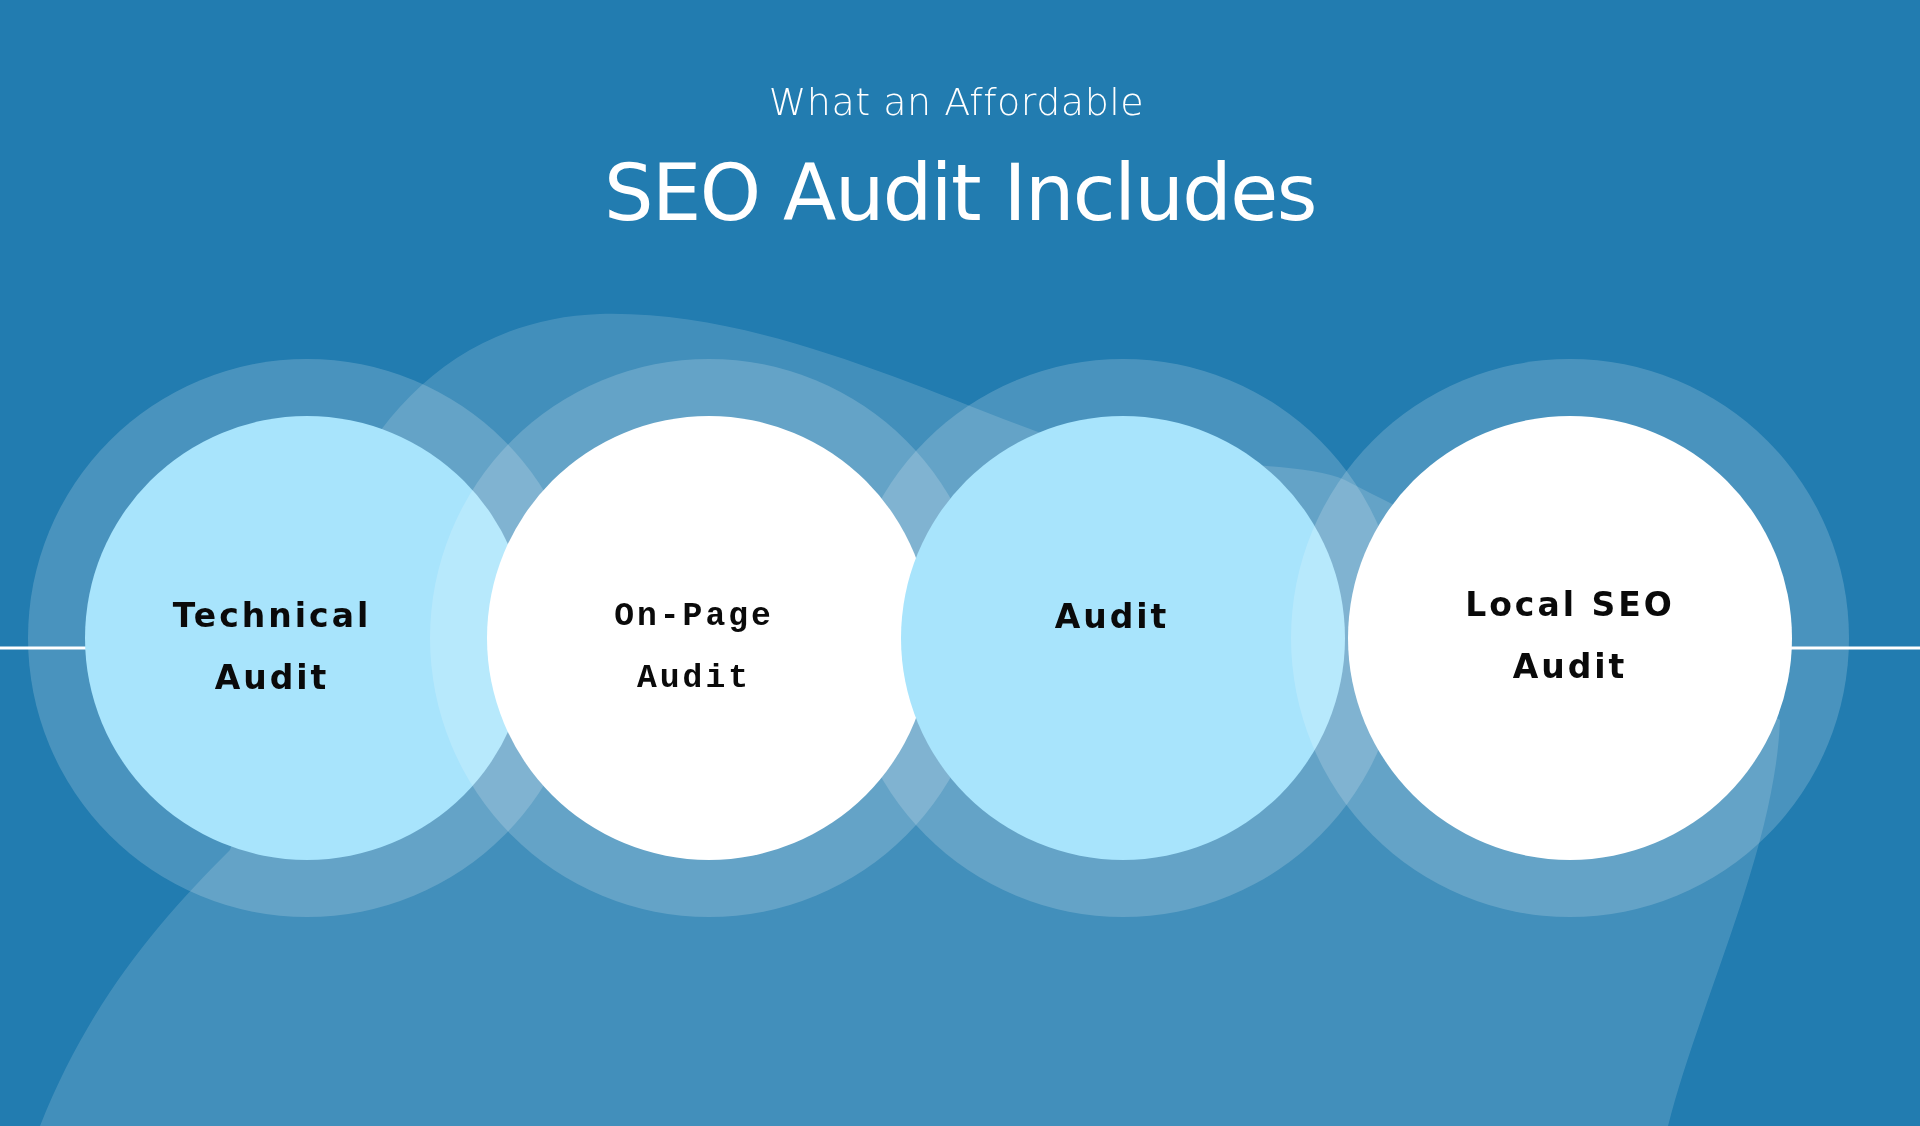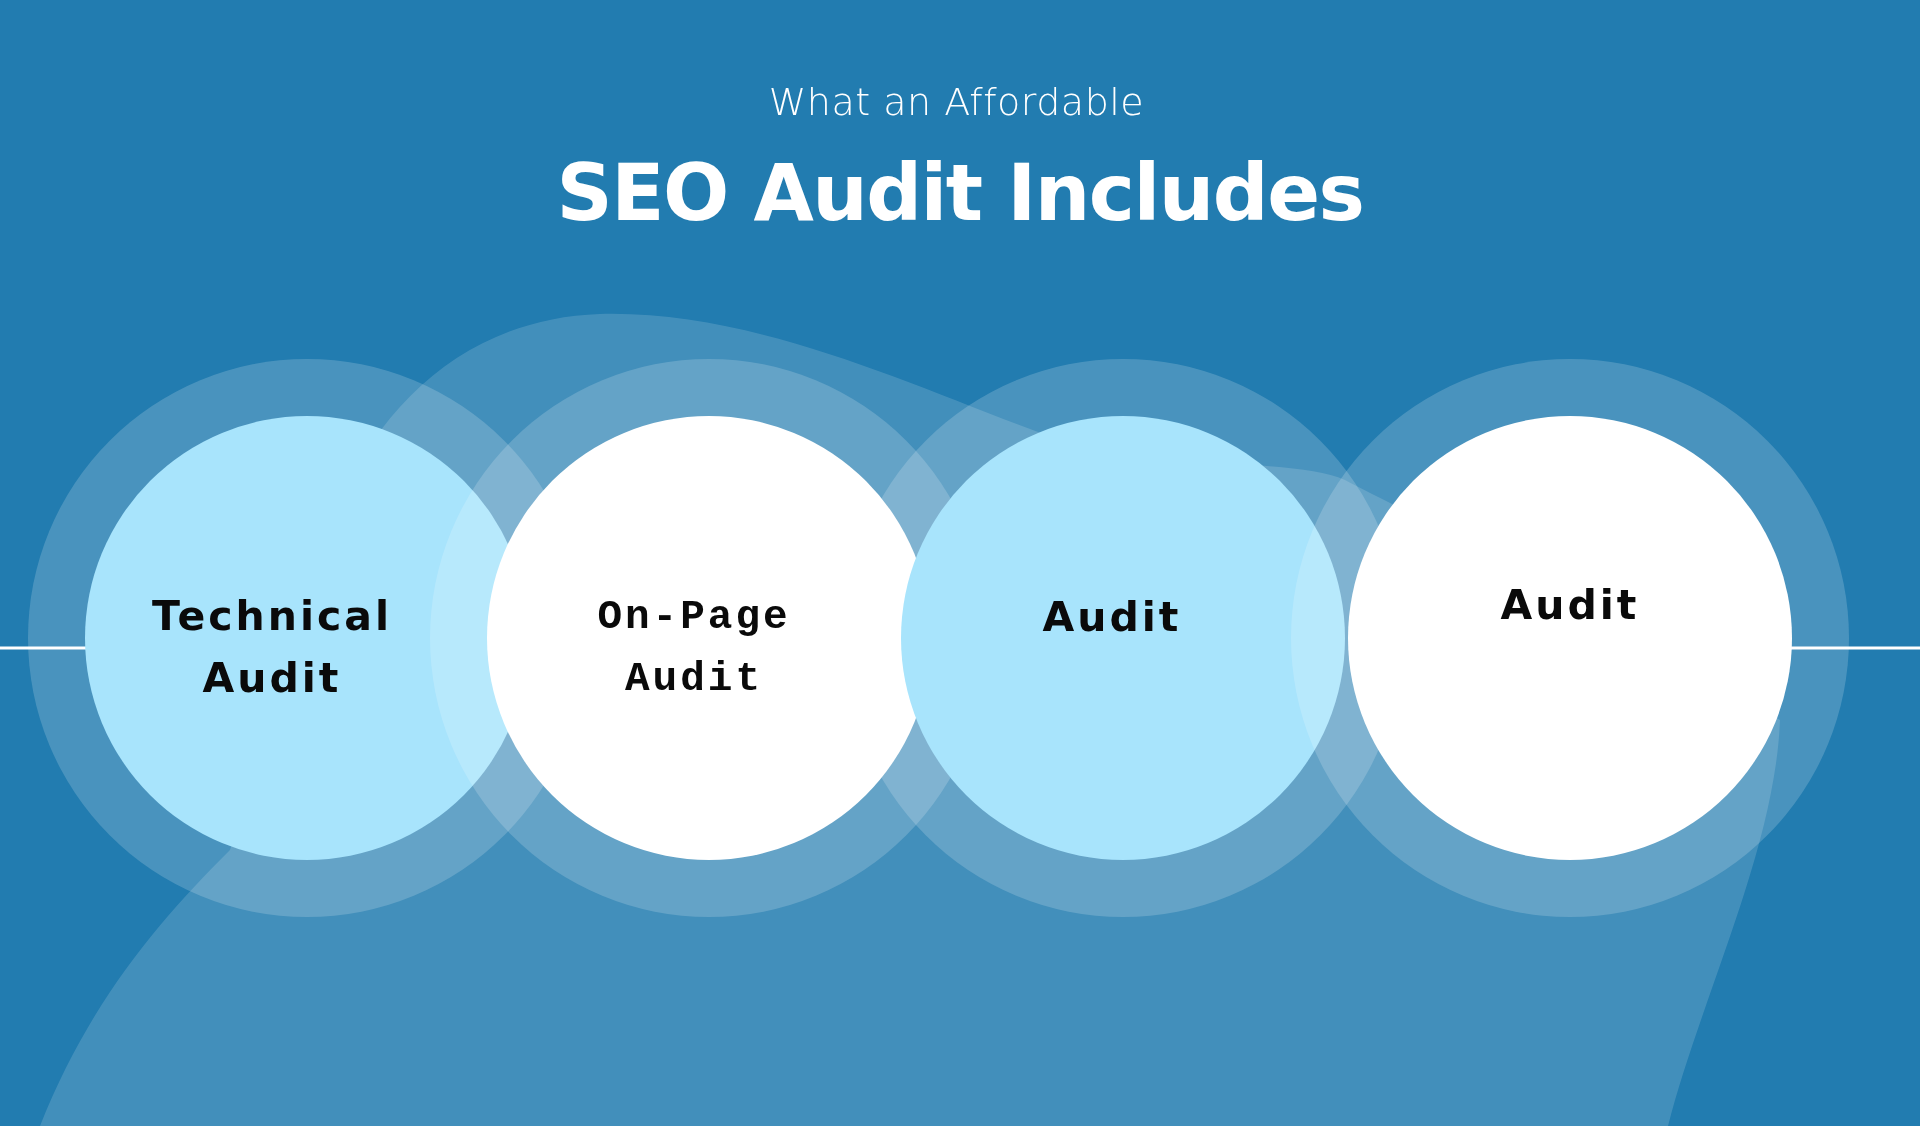--- a/index.html
+++ b/index.html
@@ -14,28 +14,28 @@
       position: absolute; left: 0; width: 1913px; top: 78px;
       text-align: center; color: #ffffff;
       font-family: "DejaVu Sans", sans-serif;
       font-weight: 300; font-size: 38px; letter-spacing: 0.5px;
       line-height: 48px;
     }
     .title {
       position: absolute; left: 0; width: 1920px; top: 148px;
       text-align: center; color: #ffffff;
       font-family: "DejaVu Sans", sans-serif;
-      font-weight: bold; font-size: 78px; letter-spacing: -1.5px;
+      font-weight: normal; font-size: 78px; letter-spacing: -1.5px;
       line-height: 90px;
     }
     .label {
       position: absolute; width: 360px;
       text-align: center; color: #0a0a0a;
       font-family: "DejaVu Sans", sans-serif;
-      font-weight: bold; font-size: 41px; letter-spacing: 3px;
+      font-weight: bold; font-size: 33px; letter-spacing: 3px;
       line-height: 62px;
     }
     .label span { display: block; }
   </style>
 </head>
 <body>
 
 <svg class="canvas" viewBox="0 0 1920 1126" xmlns="http://www.w3.org/2000/svg">
 
   <path fill="#ffffff" fill-opacity="0.15" d="M 40 1126
@@ -71,14 +71,15 @@
   <span>Audit</span>
 </div>
 <div class="label" style="left:514px; top:586px;font-family:Liberation Mono, monospace;">
   <span>On-Page</span>
   <span>Audit</span>
 </div>
 <div class="label" style="left:932px; top:586px;">
   <span>Audit</span>
 </div>
 <div class="label" style="left:1390px; top:574px;">
+  <span>Local SEO</span>
   <span>Audit</span>
 </div>
 
 </body></html>

